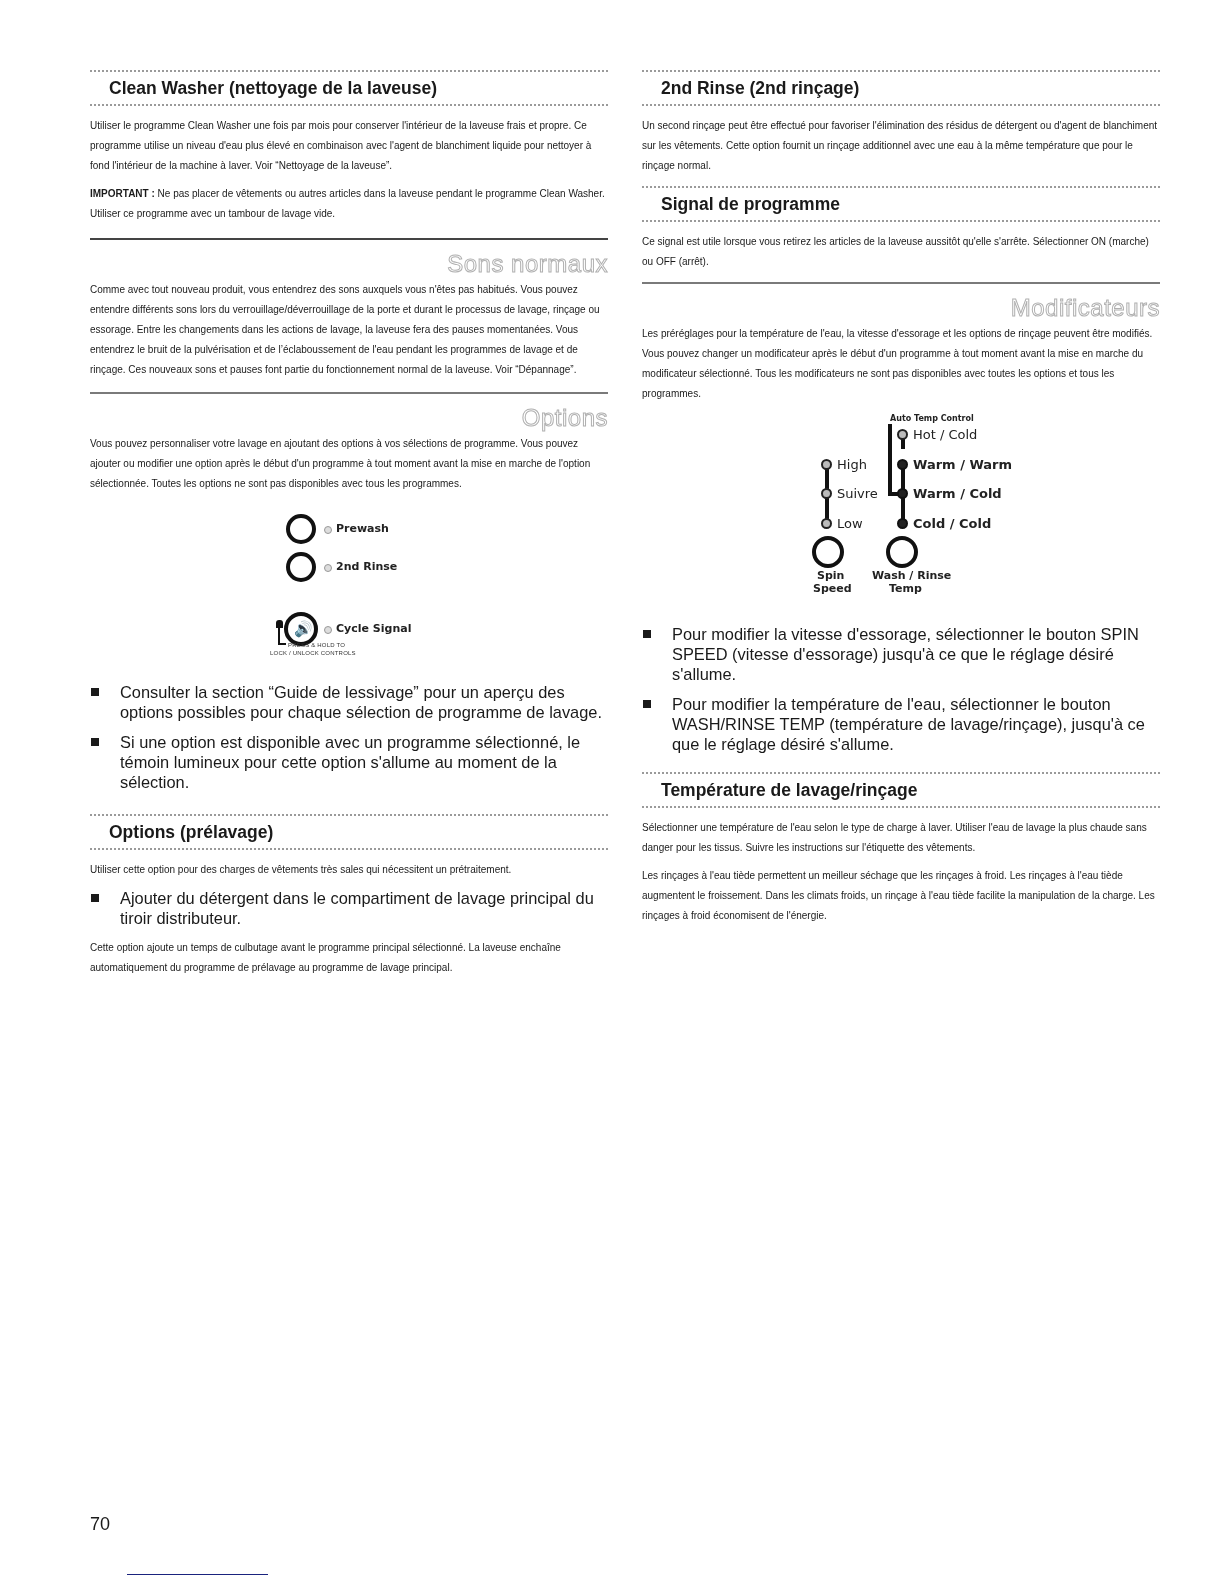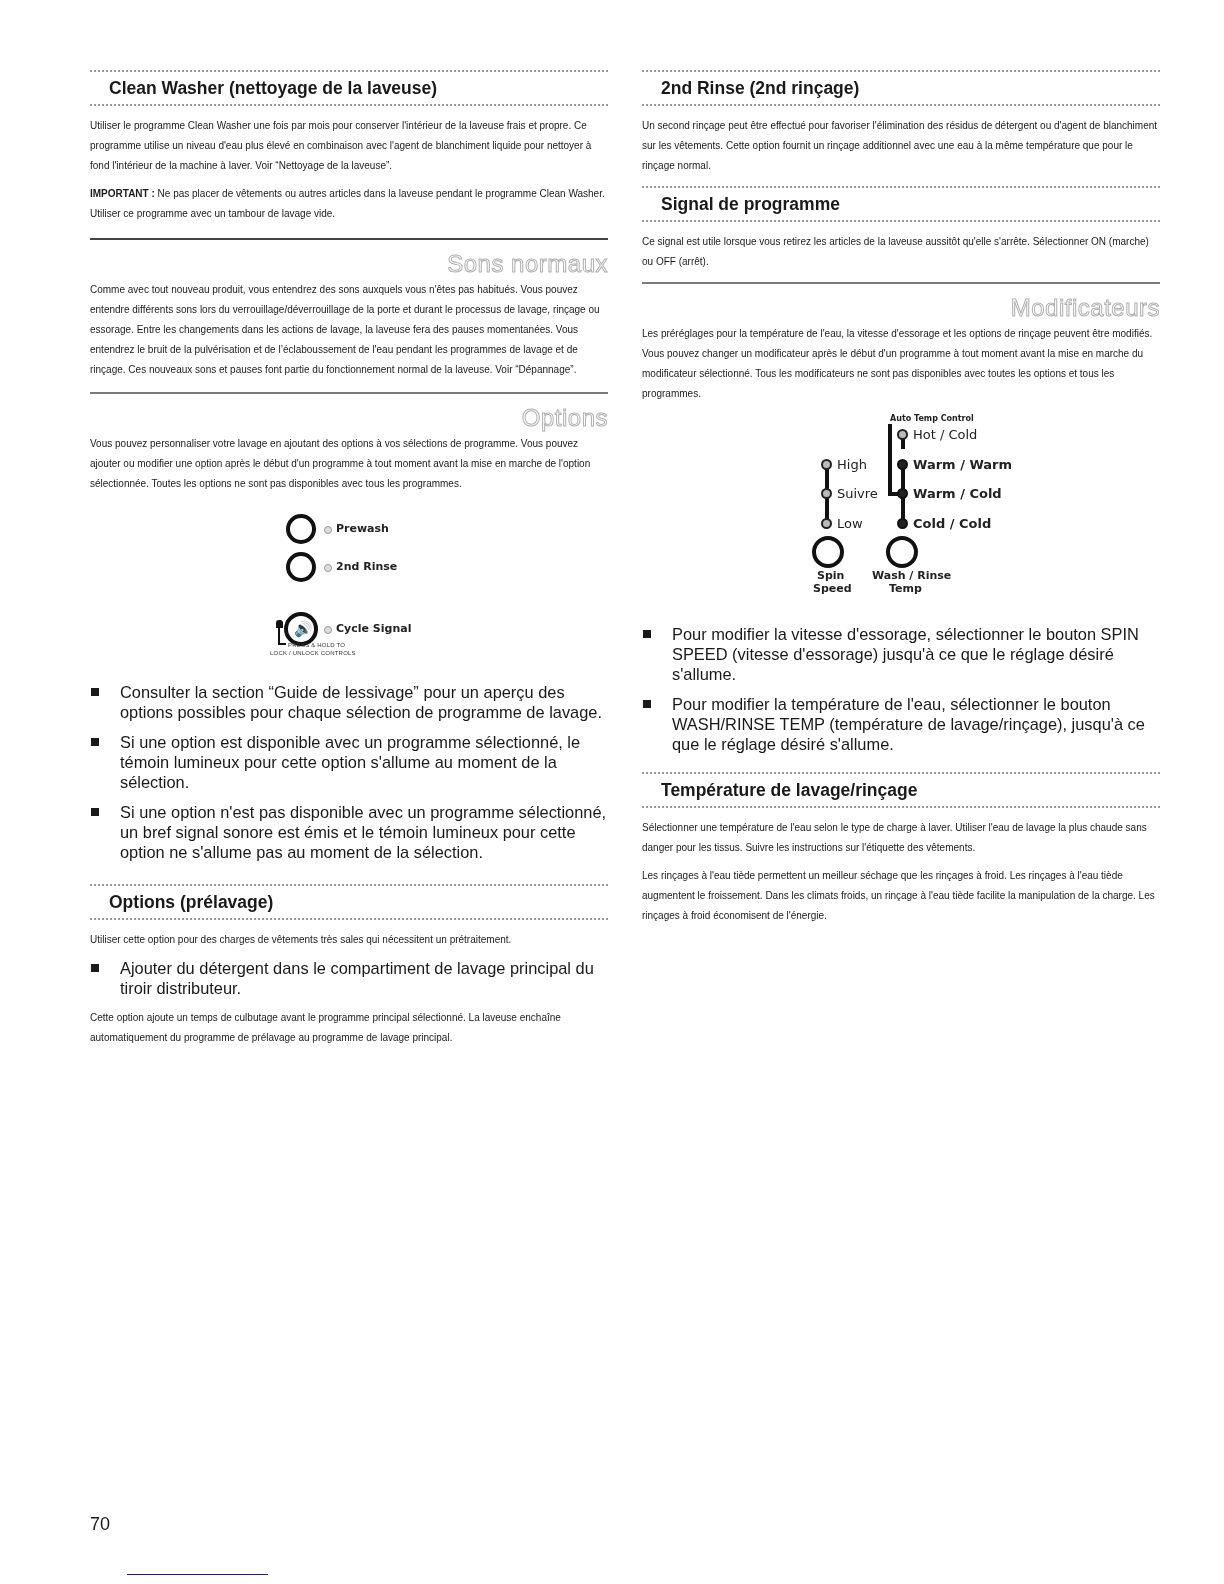--- a/index.html
+++ b/index.html
@@ -84,21 +84,20 @@
     <div style="position:absolute; left:188px; top:141px; width:8px; height:2px; background:#111;"></div>
     <div class="led" style="left:234px; top:124px;"></div>
     <div class="fig-label" style="left:246px; top:120px;">Cycle Signal</div>
     <div class="tiny" style="left:198px; top:140px;">PRESS &amp; HOLD TO</div>
     <div class="tiny" style="left:180px; top:148px;">LOCK / UNLOCK CONTROLS</div>
   </div>
 
   <ul class="bullets">
     <li>Consulter la section “Guide de lessivage” pour un aperçu des options possibles pour chaque sélection de programme de lavage.</li>
     <li>Si une option est disponible avec un programme sélectionné, le témoin lumineux pour cette option s'allume au moment de la sélection.</li>
-    <li>Si une option n'est pas disponible avec un programme sélectionné, un bref signal sonore est émis et le témoin lumineux pour cette option ne s'allume pas au moment de la sélection.</li>
   </ul>
 
   <div class="sub-block" style="margin-top:22px">
     <div class="dotted"></div>
     <h3 class="sub-head">Options (prélavage)</h3>
     <div class="dotted" style="margin-bottom:10px"></div>
     <p class="p">Utiliser cette option pour des charges de vêtements très sales qui nécessitent un prétraitement.</p>
     <ul class="bullets">
       <li>Ajouter du détergent dans le compartiment de lavage principal du tiroir distributeur.</li>
     </ul>

